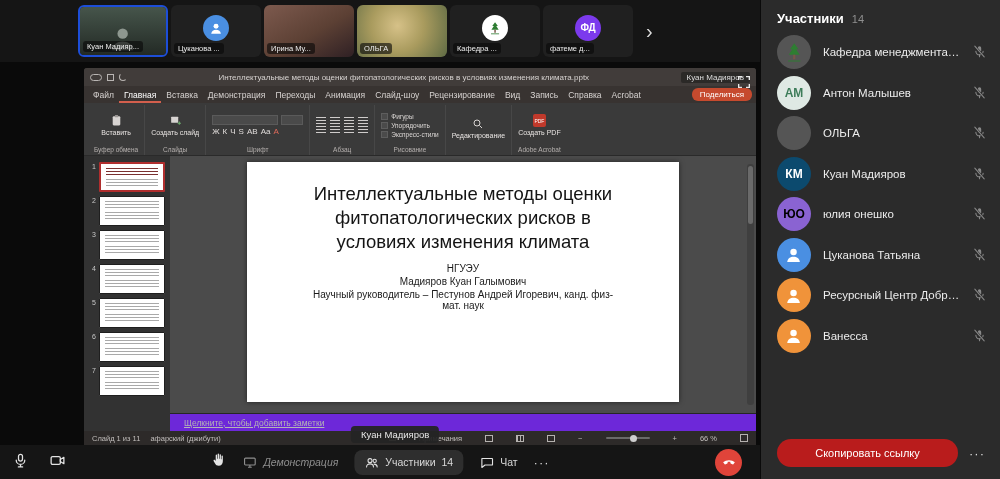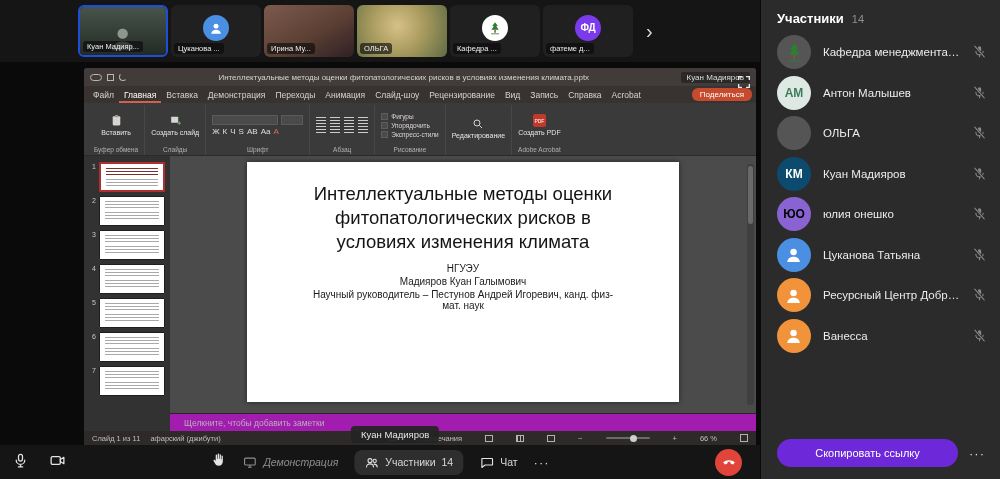--- a/index.html
+++ b/index.html
@@ -108,22 +108,22 @@
            display:flex; flex-direction:column; align-items:center; padding:20px 14px 0; }
   .slide-title { font-size:18.5px; line-height:1.3; color:#141414; text-align:center;
                  max-width:300px; }
   .slide-org { margin-top:9px; font-size:10px; color:#1a1a1a; }
   .slide-author { margin-top:2px; font-size:10px; color:#1a1a1a; }
   .slide-advisor { margin-top:2px; font-size:10px; color:#1a1a1a; text-align:center; max-width:316px; }
   .vscroll { position:absolute; right:2px; top:8px; bottom:8px; width:7px;
              background:#3f3f3f; border-radius:3px; }
   .vscroll-thumb { position:absolute; top:2px; left:1px; right:1px; height:58px;
              background:#6a6a6a; border-radius:3px; }
-  .notes { height:18px; background:#a21caf; border-top:1px solid #262626; display:flex;
-           align-items:center; padding-left:14px; font-size:8.5px; color:#b5b5b5; flex:none; }
+  .notes { height:18px; background:#6d28d9; border-top:1px solid #262626; display:flex;
+           align-items:center; padding-left:14px; font-size:8.5px; color:#b5b5b5; flex:none;text-decoration:underline; }
 
   .statusbar { height:14px; background:#2d2a29; display:flex; align-items:center;
                font-size:7.5px; color:#c2bebc; padding:0 8px; gap:10px; flex:none; }
   .sb-right { margin-left:auto; display:flex; align-items:center; gap:23px;padding-left:36px; }
   .cmt-ico { width:7px; height:6px; border:1px solid #b5b1af; }
   .view-ico { width:8px; height:7px; border:1px solid #b5b1af; cursor:pointer; }
   .view-ico.grid { background:repeating-linear-gradient(to right,#b5b1af 0 1px,transparent 1px 3px); }
   .zoom-slider { width:44px; height:2px; background:#6a6a6a; position:relative;
                  border-radius:1px; cursor:pointer; }
   .zoom-slider::after { content:""; position:absolute; left:55%; top:-2.5px; width:7px;
@@ -155,21 +155,21 @@
   .p-row { height:40.5px; display:flex; align-items:center; gap:12px; }
   .p-row .avatar { width:34px; height:34px; border-radius:50%; flex:none; display:flex;
                    align-items:center; justify-content:center; font-size:12px;
                    font-weight:bold; color:#fff; overflow:hidden; background:#555; }
   .p-row .avatar svg { width:62%; height:62%; }
   .p-row .avatar.kind-logo svg { width:72%; height:72%; }
   .p-name { flex:1; color:#ececec; font-size:11.5px; white-space:nowrap;
             overflow:hidden; text-overflow:ellipsis; }
   .mic-slot { width:16px; height:16px; flex:none; opacity:.85; }
   .sb-footer { display:flex; align-items:center; gap:6px; padding:8px 10px 12px 16px; }
-  .copy-btn { flex:1; height:28px; border-radius:14px; background:#6d28d9; color:#fff;
+  .copy-btn { flex:1; height:28px; border-radius:14px; background:#b91c1c; color:#fff;
               font-size:11px; display:flex; align-items:center; justify-content:center;
               cursor:pointer; }
   .sb-more { width:26px; text-align:center; color:#ddd; font-size:13px;
              letter-spacing:1px; cursor:pointer; }
 </style>
 </head>
 <body>
 
 <div class="app">
 

